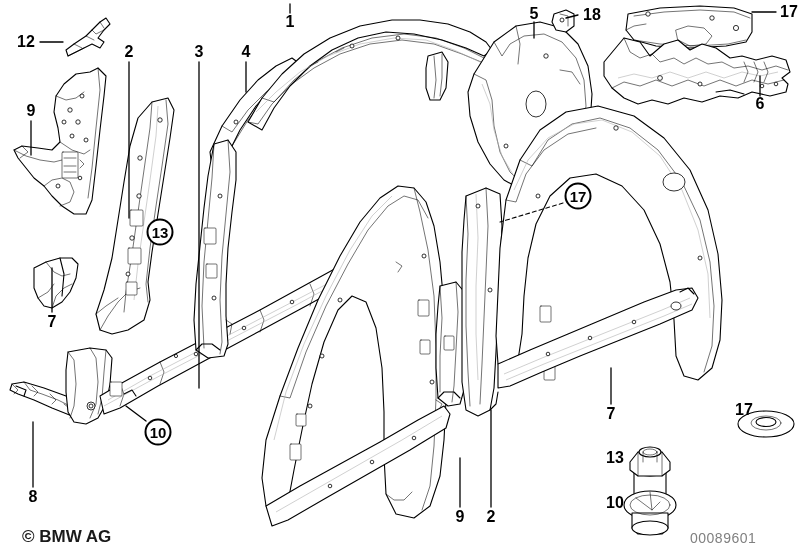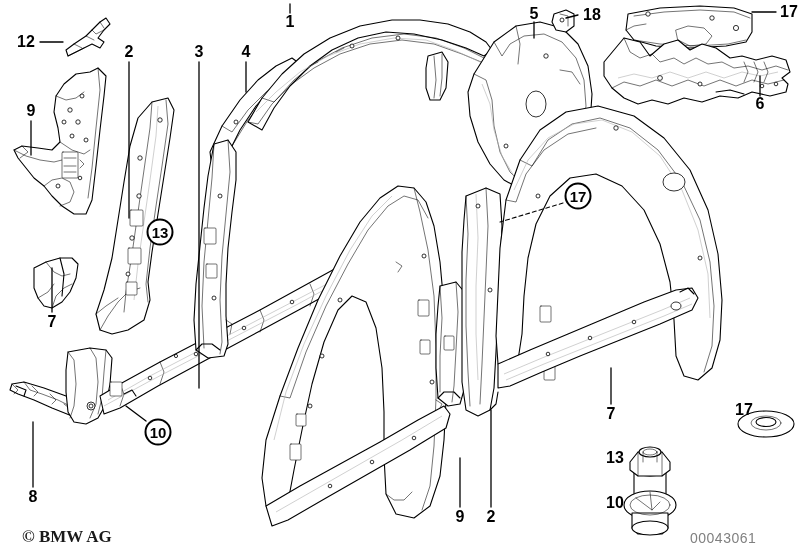--- a/index.html
+++ b/index.html
@@ -45,21 +45,21 @@
     justify-content: center;
     background: #ffffff;
     font-size: 15px;
     box-sizing: border-box;
   }
   #copyright {
     position: absolute;
     left: 22px;
     top: 537px;
     transform: translateY(-50%);
-    font-family: Liberation Serif, serif;
+    font-family: Liberation Sans, sans-serif;
     font-weight: bold;
     font-size: 17px;
     color: #1a1a1a;
     letter-spacing: 0px;
     white-space: nowrap;
   }
   #diagram-id {
     position: absolute;
     left: 690px;
     top: 538px;
@@ -425,15 +425,15 @@
       <div class="callout" style="left: 611px; top: 414px;">7</div>
       <div class="callout" style="left: 491px; top: 517px;">2</div>
       <div class="callout circled" style="left: 578px; top: 196px;">17</div>
       <div class="callout" style="left: 592px; top: 15px;">18</div>
       <div class="callout" style="left: 744px; top: 410px;">17</div>
       <div class="callout" style="left: 615px; top: 458px;">13</div>
       <div class="callout" style="left: 615px; top: 503px;">10</div>
     </div>
 
   <div id="copyright">© BMW AG</div>
-  <div id="diagram-id">00043061</div>
+  <div id="diagram-id">00089601</div>
 
 </div>
 
 </body></html>

